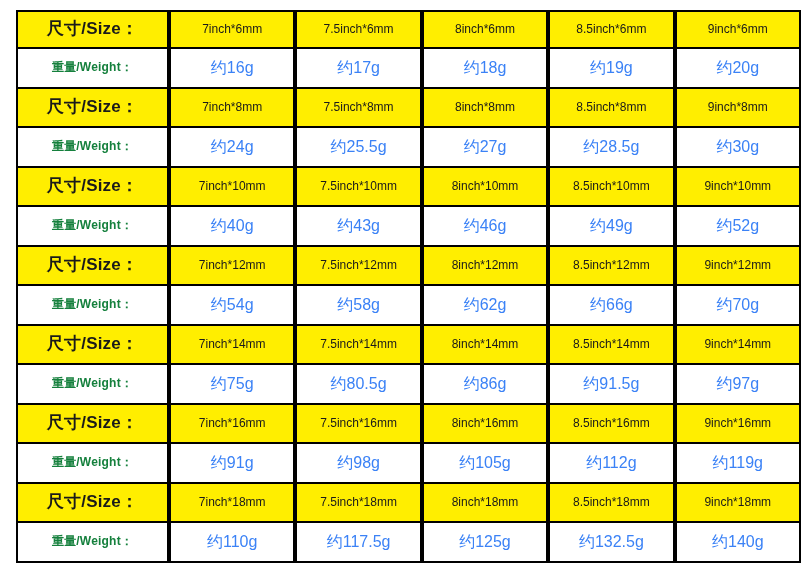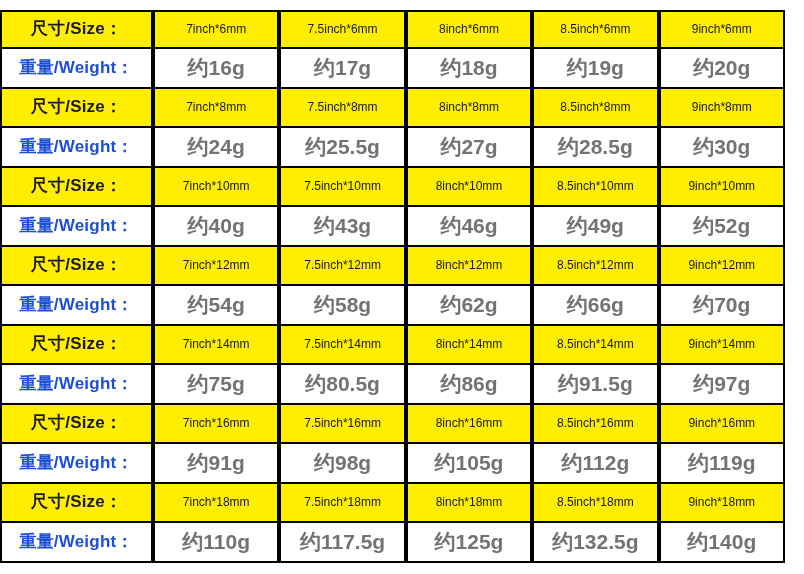--- a/index.html
+++ b/index.html
@@ -8,21 +8,21 @@
     width: 804px;
     height: 574px;
     background: #ffffff;
     font-family: "Liberation Sans", "DejaVu Sans", sans-serif;
     overflow: hidden;
   }
 
   #spec-table-wrap {
     width: 804px;
     height: 574px;
-    padding: 10px 9px 11px 0;
+    padding: 10px 9px 11px 16px;
     background: #ffffff;
   }
 
   table#spec-table {
     width: 785px;
     height: 553px;
     border-collapse: separate;
     border-spacing: 0;
     table-layout: fixed;
     background: #ffffff;
@@ -60,29 +60,29 @@
     font-weight: 400;
     color: #1a1a1a;
   }
 
   
   tr.row-weight td {
     background: #ffffff;
     height: 40px;
   }
   tr.row-weight td.cell-label {
-    font-size: 17px;
+    font-size: 12px;
     font-weight: 700;
-    color: #1d4ed8;
+    color: #15803d;
     letter-spacing: 0.2px;
   }
   tr.row-weight td.cell-data {
-    font-size: 21px;
-    font-weight: 700;
-    color: #737373;
+    font-size: 16px;
+    font-weight: 400;
+    color: #3b82f6;
   }
 
   
 </style>
 </head>
 <body>
 
 <div id="spec-table-wrap">
   <table id="spec-table">
     <colgroup>

